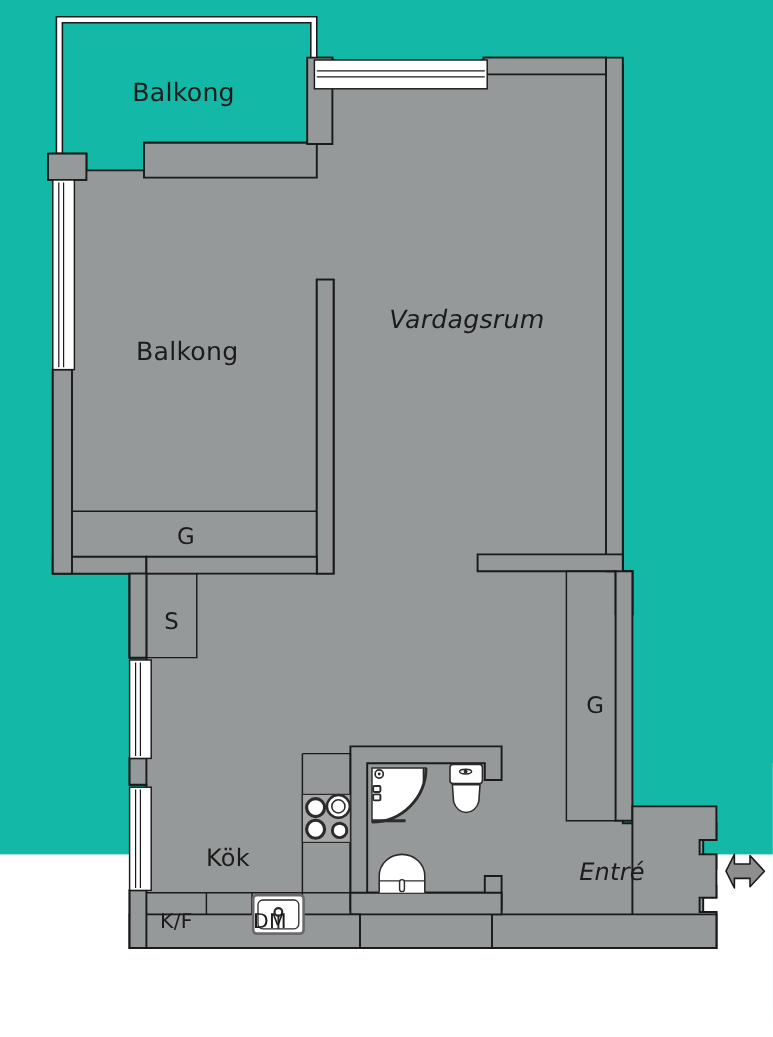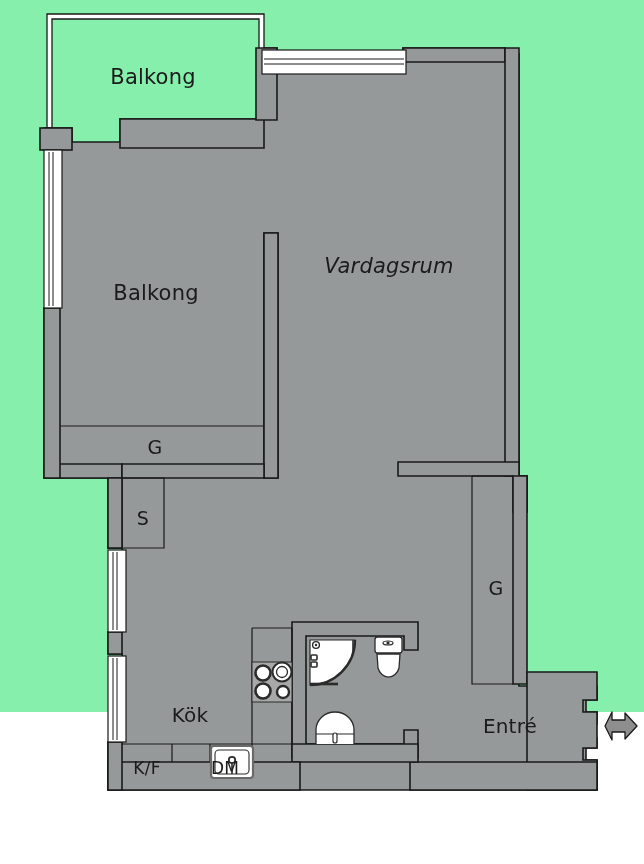--- a/index.html
+++ b/index.html
@@ -11,21 +11,21 @@
     font-family: "DejaVu Sans", "Liberation Sans", sans-serif;
     width: 644px;
     height: 864px;
     position: relative;
     overflow: hidden;
   }
   #floorplan-root {
     position: relative;
     width: 644px;
     height: 712px;
-    background: #86efac;
+    background: #14b8a6;
   }
   #plan-svg {
     position: absolute;
     left: 0;
     top: 0;
     width: 644px;
     height: 864px;
   }
   .room-label {
     position: absolute;
@@ -209,21 +209,21 @@
       <path d="M 637 726 L 625 713 L 625 720 L 612 720 L 612 712 L 605 726
                L 612 740 L 612 732 L 625 732 L 625 739 Z" fill="#8e8e8e" stroke="#1a1a1a" stroke-width="1.3" stroke-linejoin="round"></path>
     </g>
 
   </svg>
 
   <div class="room-label lbl-xl" style="left:153px; top:77px;">Balkong</div>
   <div class="room-label lbl-xl" style="left:156px; top:293px;">Balkong</div>
   <div class="room-label lbl-xl" style="left:389px; top:266px;font-style:italic;">Vardagsrum</div>
   <div class="room-label lbl-lg" style="left:190px; top:715px;">Kök</div>
-  <div class="room-label lbl-lg" style="left:510px; top:726px;">Entré</div>
+  <div class="room-label lbl-lg" style="left:510px; top:726px;font-style:italic;">Entré</div>
 
   <div class="room-label lbl-md" style="left:155px; top:447px;">G</div>
   <div class="room-label lbl-md" style="left:496px; top:588px;">G</div>
   <div class="room-label lbl-md" style="left:143px; top:518px;">S</div>
   <div class="room-label lbl-sm" style="left:147px; top:768px;">K/F</div>
   <div class="room-label lbl-sm" style="left:192px; top:768px;margin-left:33px;">DM</div>
 
 
 </div>
 

